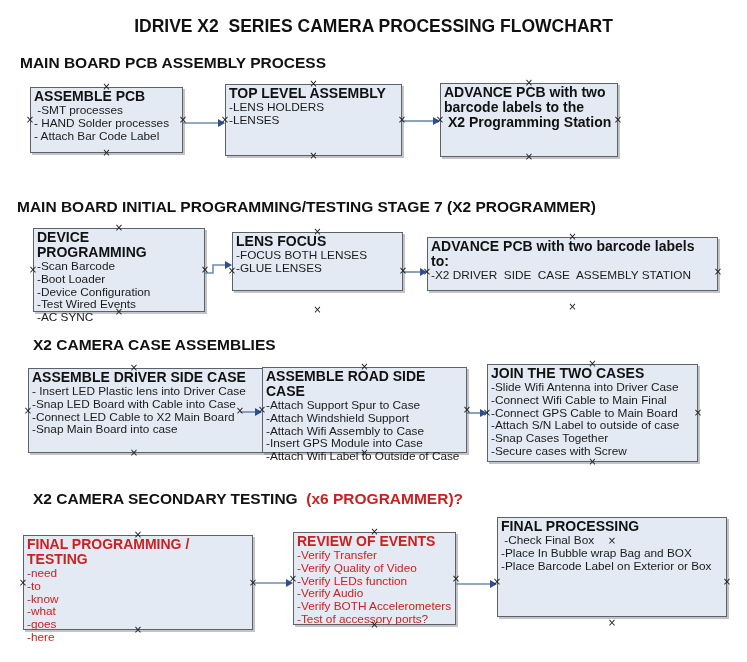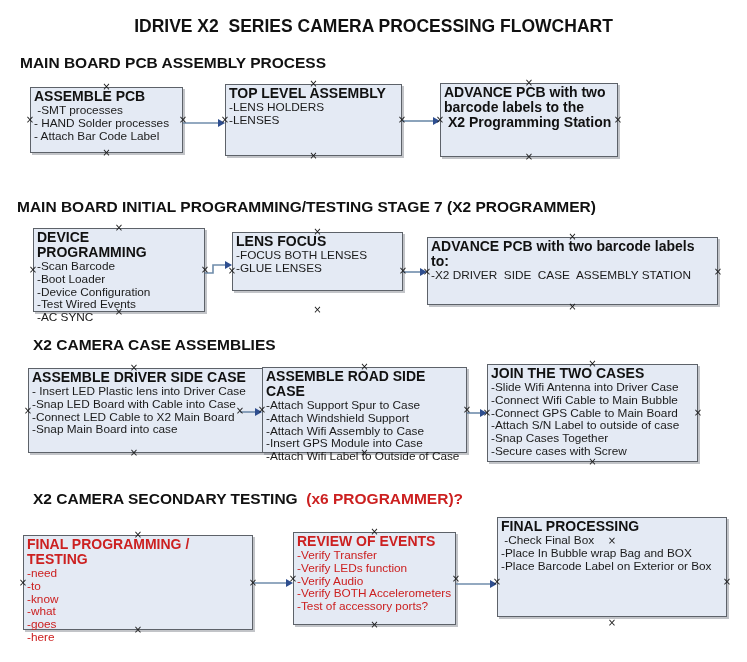--- a/index.html
+++ b/index.html
@@ -106,21 +106,21 @@
     <span class="handle" style="left: 205px; top: 270px;">×</span>
     <div class="flow-box" style="left: 232px; top: 232px; width: 171px; height: 59px;">
       <div class="box-title">LENS FOCUS</div>
       <div class="box-item">-FOCUS BOTH LENSES</div>
       <div class="box-item">-GLUE LENSES</div>
     </div>
     <span class="handle" style="left: 317.5px; top: 232px;">×</span>
     <span class="handle" style="left: 317.5px; top: 310px;">×</span>
     <span class="handle" style="left: 232px; top: 271px;">×</span>
     <span class="handle" style="left: 403px; top: 271px;">×</span>
-    <div class="flow-box" style="left: 427px; top: 237px; width: 291px; height: 68px;">
+    <div class="flow-box" style="left: 427px; top: 237px; width: 291px; height: 54px;">
       <div class="box-title">ADVANCE PCB with two barcode labels to:</div>
       <div class="box-item">-X2 DRIVER  SIDE  CASE  ASSEMBLY STATION</div>
     </div>
     <span class="handle" style="left: 572.5px; top: 237px;">×</span>
     <span class="handle" style="left: 572.5px; top: 307px;">×</span>
     <span class="handle" style="left: 427px; top: 272px;">×</span>
     <span class="handle" style="left: 718px; top: 272px;">×</span>
     <div class="section-heading" style="left: 33px; top: 336px;"><span>X2 CAMERA CASE ASSEMBLIES</span></div>
     <div class="flow-box" style="left: 28px; top: 368px; width: 244px; height: 85px;">
       <div class="box-title">ASSEMBLE DRIVER SIDE CASE</div>
@@ -141,21 +141,21 @@
       <div class="box-item">-Insert GPS Module into Case</div>
       <div class="box-item">-Attach Wifi Label to Outside of Case</div>
     </div>
     <span class="handle" style="left: 364.5px; top: 367px;">×</span>
     <span class="handle" style="left: 364.5px; top: 453px;">×</span>
     <span class="handle" style="left: 262px; top: 410px;">×</span>
     <span class="handle" style="left: 467px; top: 410px;">×</span>
     <div class="flow-box" style="left: 487px; top: 364px; width: 211px; height: 98px;">
       <div class="box-title">JOIN THE TWO CASES</div>
       <div class="box-item">-Slide Wifi Antenna into Driver Case</div>
-      <div class="box-item">-Connect Wifi Cable to Main Bubble</div>
+      <div class="box-item">-Connect Wifi Cable to Main Final</div>
       <div class="box-item">-Connect GPS Cable to Main Board</div>
       <div class="box-item">-Attach S/N Label to outside of case</div>
       <div class="box-item">-Snap Cases Together</div>
       <div class="box-item">-Secure cases with Screw</div>
     </div>
     <span class="handle" style="left: 592.5px; top: 364px;">×</span>
     <span class="handle" style="left: 592.5px; top: 462px;">×</span>
     <span class="handle" style="left: 487px; top: 413px;">×</span>
     <span class="handle" style="left: 698px; top: 413px;">×</span>
     <div class="section-heading" style="left: 33px; top: 490px;"><span>X2 CAMERA SECONDARY TESTING  </span><span class="red-part">(x6 PROGRAMMER)?</span></div>
@@ -168,20 +168,21 @@
       <div class="box-item">-goes</div>
       <div class="box-item">-here</div>
     </div>
     <span class="handle" style="left: 138px; top: 535px;">×</span>
     <span class="handle" style="left: 138px; top: 630px;">×</span>
     <span class="handle" style="left: 23px; top: 582.5px;">×</span>
     <span class="handle" style="left: 253px; top: 582.5px;">×</span>
     <div class="flow-box red" style="left: 293px; top: 532px; width: 163px; height: 93px;">
       <div class="box-title">REVIEW OF EVENTS</div>
       <div class="box-item">-Verify Transfer</div>
+      <div class="box-item">-Verify Quality of Video</div>
       <div class="box-item">-Verify LEDs function</div>
       <div class="box-item">-Verify Audio</div>
       <div class="box-item">-Verify BOTH Accelerometers</div>
       <div class="box-item">-Test of accessory ports?</div>
     </div>
     <span class="handle" style="left: 374.5px; top: 532px;">×</span>
     <span class="handle" style="left: 374.5px; top: 625px;">×</span>
     <span class="handle" style="left: 293px; top: 578.5px;">×</span>
     <span class="handle" style="left: 456px; top: 578.5px;">×</span>
     <div class="flow-box" style="left: 497px; top: 517px; width: 230px; height: 100px;">

